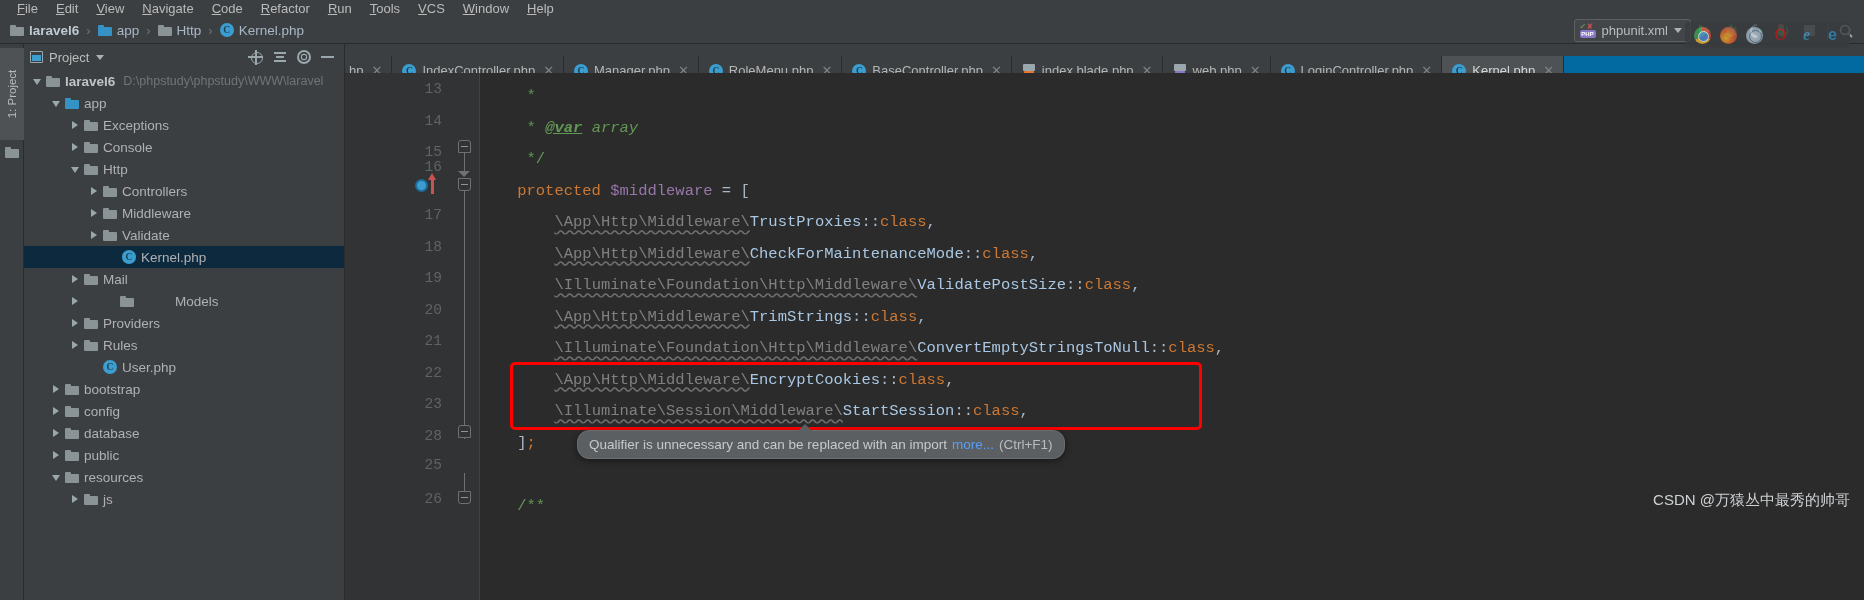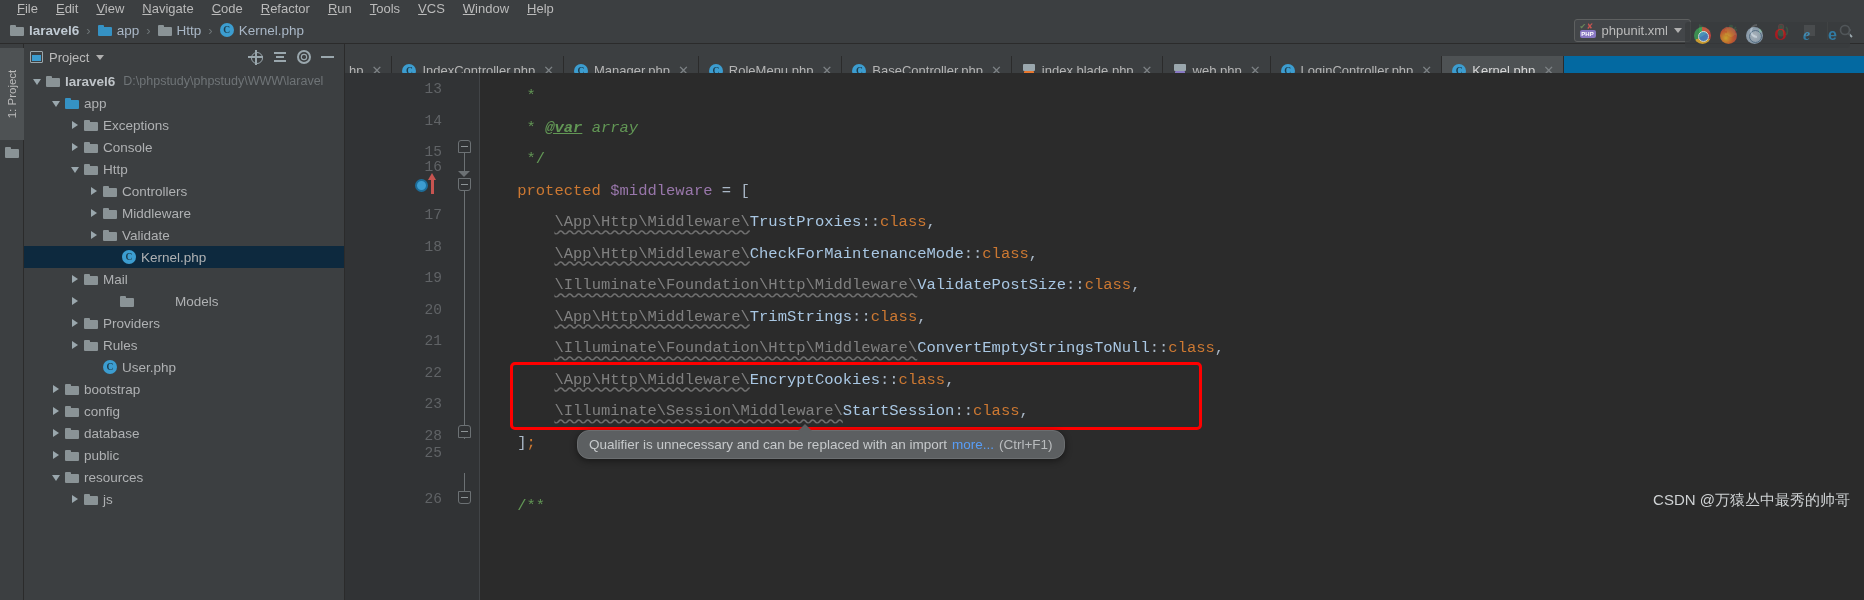--- a/index.html
+++ b/index.html
@@ -579,21 +579,21 @@
         <div class="ln" style="top: 71px;">15</div>
         <div class="ln" style="top: 86px;">16</div>
         <div class="ln" style="top: 134px;">17</div>
         <div class="ln" style="top: 165.5px;">18</div>
         <div class="ln" style="top: 197px;">19</div>
         <div class="ln" style="top: 228.5px;">20</div>
         <div class="ln" style="top: 260px;">21</div>
         <div class="ln" style="top: 291.5px;">22</div>
         <div class="ln" style="top: 323px;">23</div>
         <div class="ln" style="top: 354.5px;">28</div>
-        <div class="ln" style="top: 372px; text-align: right;">25</div>
+        <div class="ln" style="top: 384px; text-align: right;">25</div>
         <div class="ln" style="top: 417.5px;">26</div>
         <div class="gm-circle" style="left: 70px; top: 105.5px;"></div>
         <div class="gm-arrow-stem" style="left: 86px; top: 104.5px; height: 16px;"></div>
         <div class="gm-arrow-up" style="left: 82.5px; top: 99.5px;"></div>
       </div>
     <div class="fold-col">
 
       <div class="fold-marker top" style="left:8px; top:67px;">
           <i></i>
         </div>

